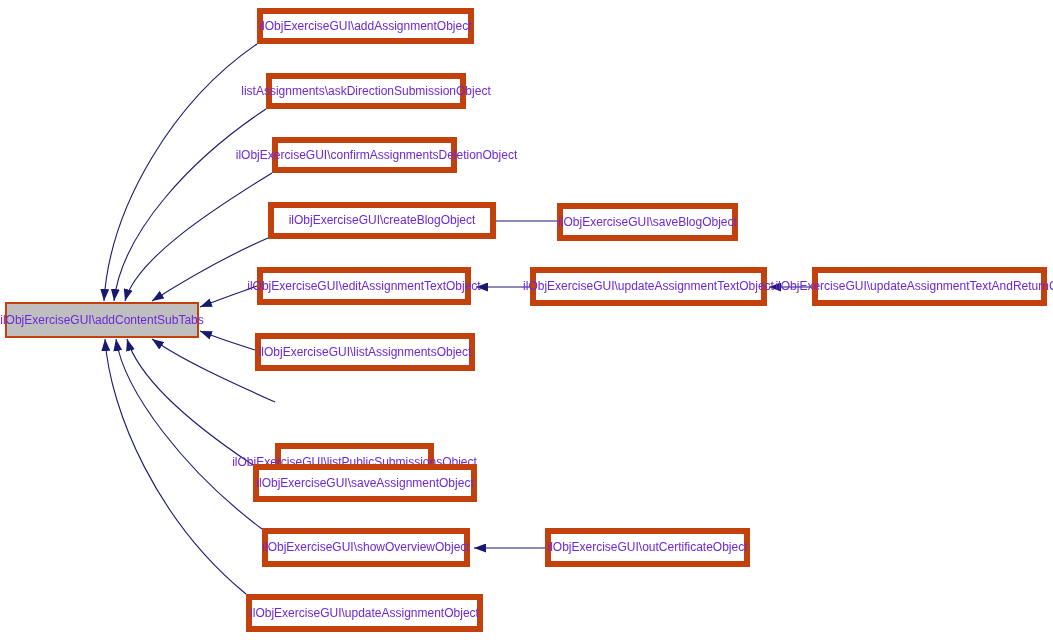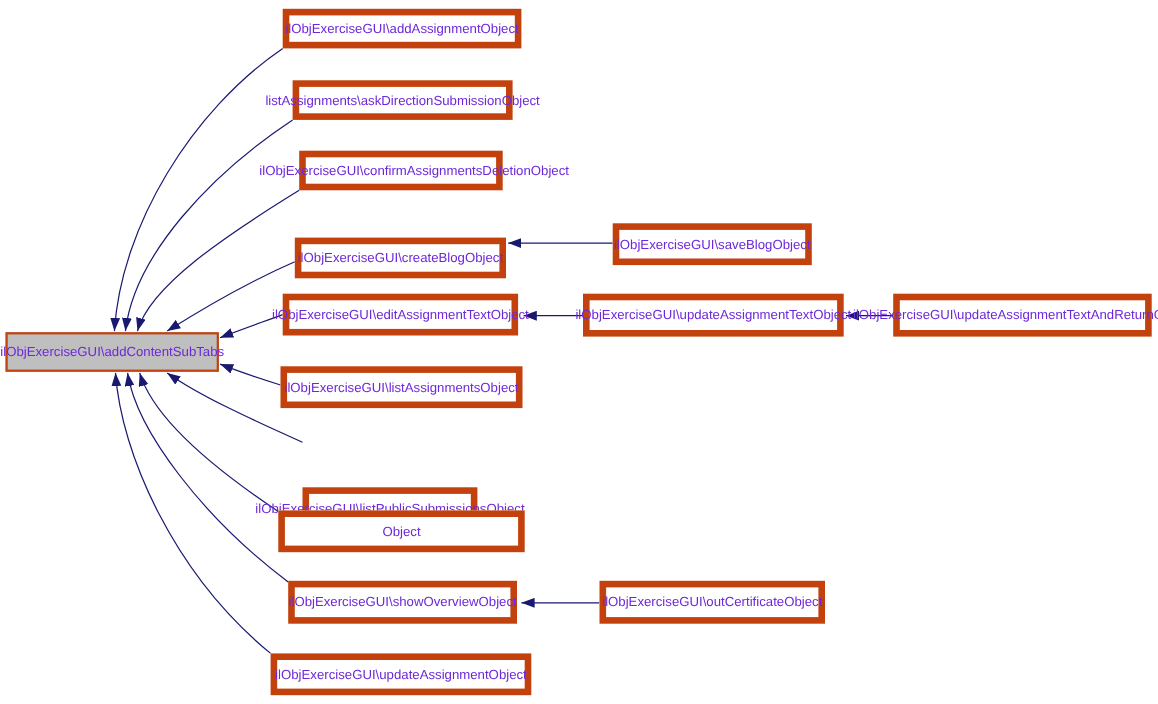--- a/index.html
+++ b/index.html
@@ -81,37 +81,38 @@
         <span>Object</span>
       </div>
       <div class="node" style="left: 266px; top: 73px; width: 200px; height: 36px;">
         <span>listAssignments\askDirection</span>
         <span>SubmissionObject</span>
       </div>
       <div class="node" style="left: 272px; top: 137px; width: 185px; height: 36px; padding-left: 24px;">
         <span>ilObjExerciseGUI\confirm</span>
         <span>AssignmentsDeletionObject</span>
       </div>
-      <div class="node" style="left: 268px; top: 216px; width: 192px; height: 37px;">
+      <div class="node" style="left: 268px; top: 202px; width: 228px; height: 37px;">
         <span>ilObjExerciseGUI\createBlog</span>
         <span>Object</span>
       </div>
       <div class="node" style="left: 257px; top: 267px; width: 214px; height: 38px;">
         <span>ilObjExerciseGUI\editAssignment</span>
         <span>TextObject</span>
       </div>
       <div class="node" style="left: 255px; top: 333px; width: 220px; height: 38px;">
         <span>ilObjExerciseGUI\listAssignments</span>
         <span>Object</span>
       </div>
       <div class="node" style="left: 275px; top: 399px; width: 159px; height: 38px; margin-top: 44px;">
         <span>ilObjExerciseGUI\listPublic</span>
         <span>SubmissionsObject</span>
       </div>
       <div class="node" style="left: 253px; top: 464px; width: 224px; height: 38px;">
+        <span>ilObjExerciseGUI\saveAssignment</span>
         <span>Object</span>
       </div>
       <div class="node" style="left: 262px; top: 528px; width: 208px; height: 39px;">
         <span>ilObjExerciseGUI\showOverview</span>
         <span>Object</span>
       </div>
       <div class="node" style="left: 246px; top: 594px; width: 237px; height: 38px;">
         <span>ilObjExerciseGUI\updateAssignment</span>
         <span>Object</span>
       </div>

